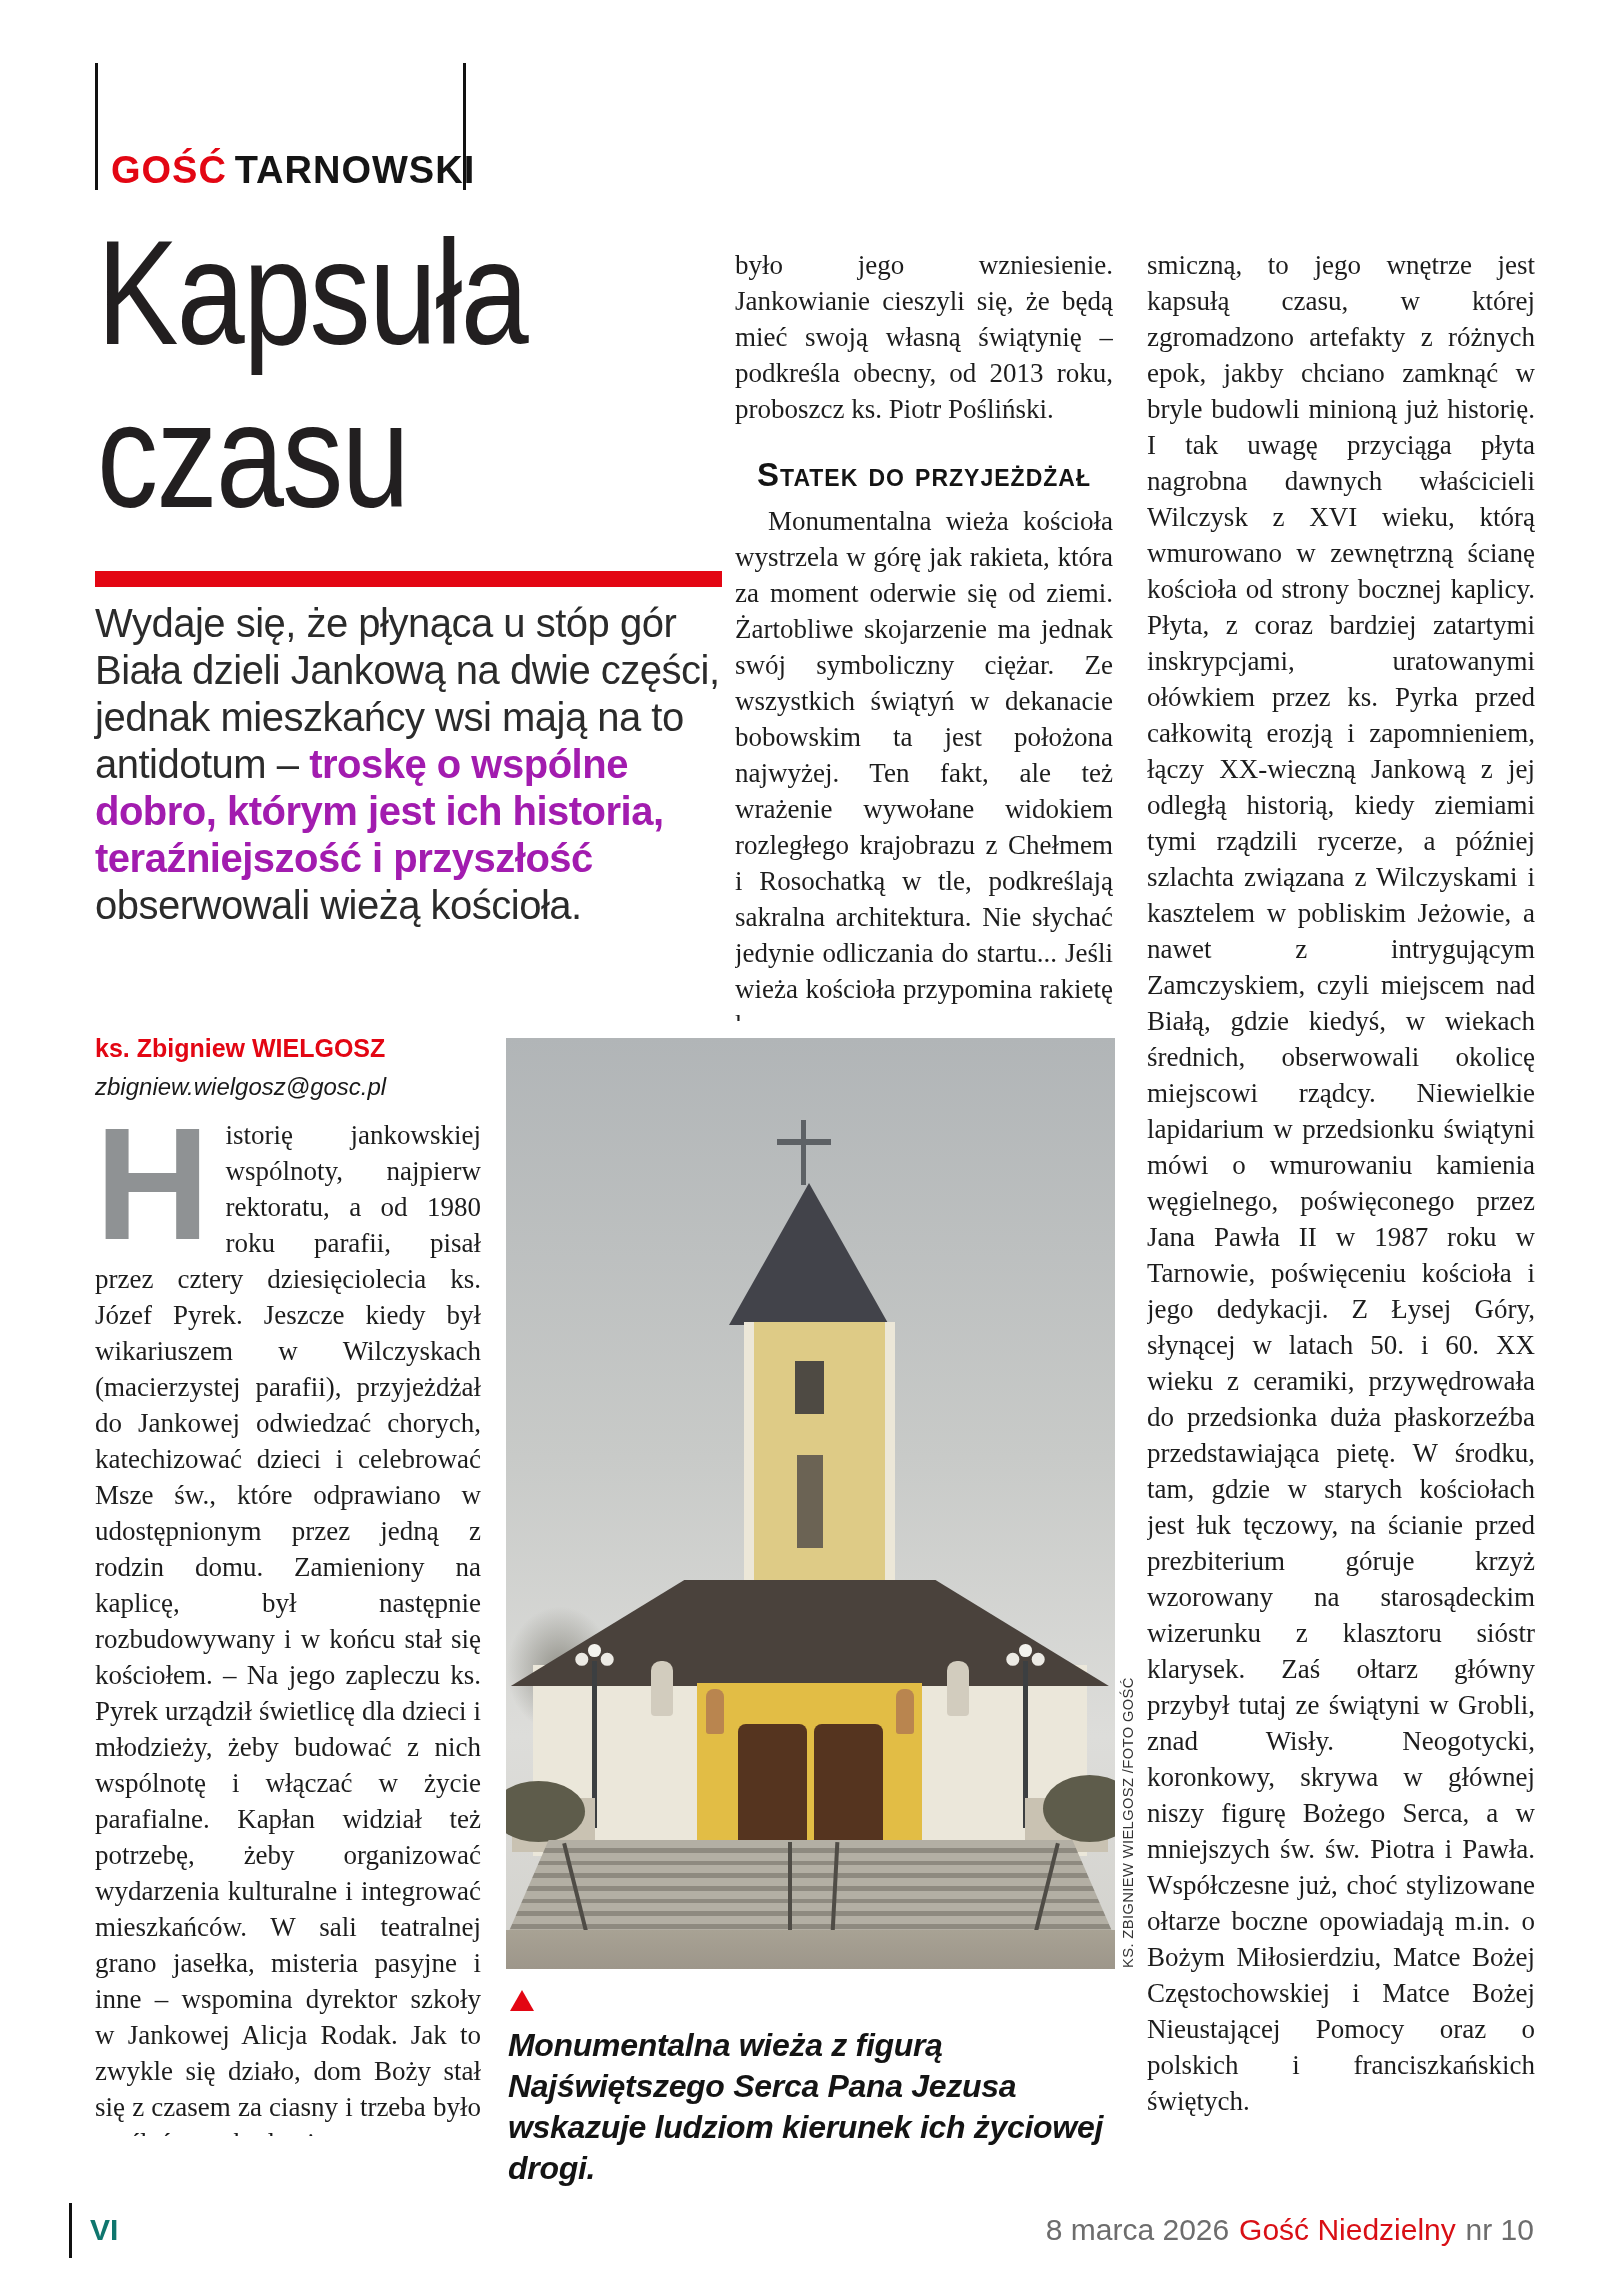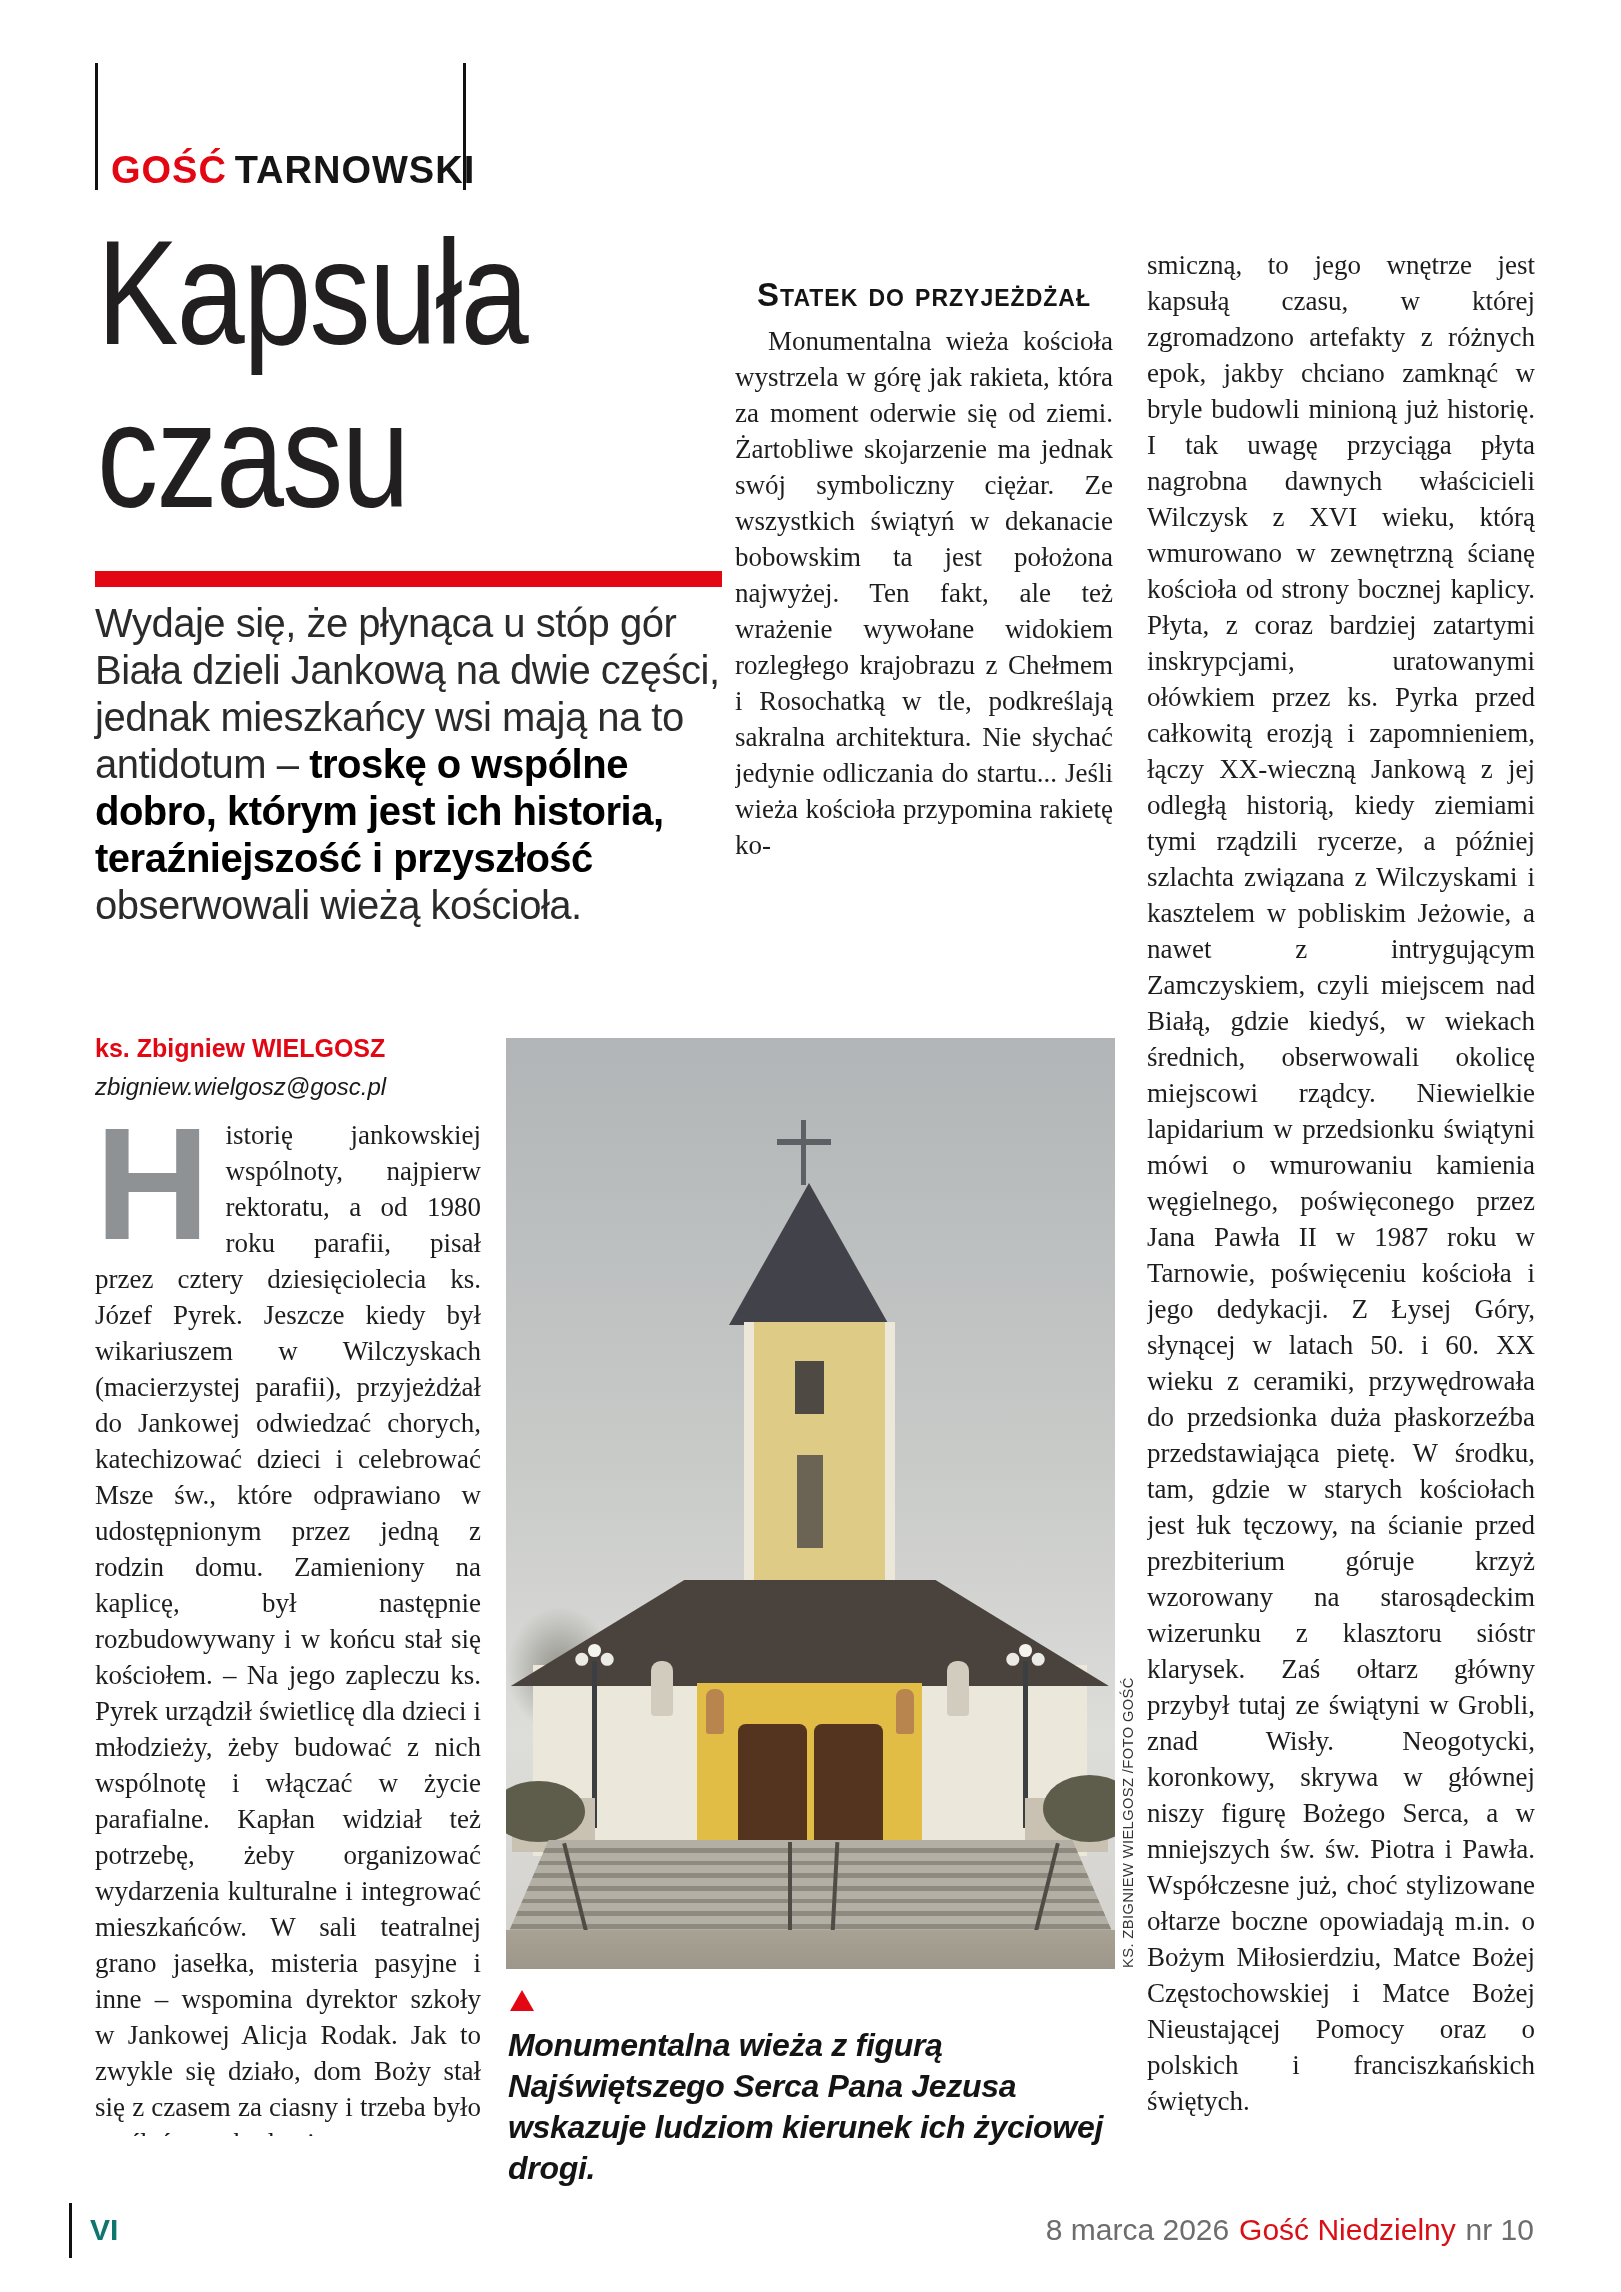--- a/index.html
+++ b/index.html
@@ -23,21 +23,21 @@
     font-size:149px;line-height:163px;font-weight:400;color:#221f20;
     transform:scaleX(0.82);transform-origin:left top;letter-spacing:-2px;
   }
   .red-bar{position:absolute;left:95px;top:571px;width:627px;height:15.7px;background:#e30613;}
 
   
   .lead{
     position:absolute;left:95px;top:600px;width:635px;margin:0;
     font-size:40px;line-height:47px;color:#2b2b2b;letter-spacing:-0.5px;
   }
-  .lead b{color:#000000;}
+  .lead b{color:#a21caf;}
 
   
   .byline-author{position:absolute;left:95px;top:1034px;font-weight:bold;font-size:25px;color:#e30613;text-align:center;}
   .byline-email{position:absolute;left:95px;top:1073px;font-style:italic;font-size:24px;color:#1a1a1a;}
 
   
   .col{
     position:absolute;text-align:justify;
     font-family:"Liberation Serif",serif;font-size:27px;line-height:36px;color:#1d1d1d;
   }
@@ -135,20 +135,21 @@
   <p class="lead"><span>Wydaje się, że płynąca u stóp gór Biała dzieli Jankową na dwie części, jednak mieszkańcy wsi mają na to antidotum – </span><b>troskę o wspólne dobro, którym jest ich historia, teraźniejszość i przyszłość</b><span> obserwowali wieżą kościoła.</span></p>
 
   <div class="byline-author">ks. Zbigniew WIELGOSZ</div>
   <div class="byline-email">zbigniew.wielgosz@gosc.pl</div>
 
   <div class="col col1">
     <p><span class="dropcap">H</span><span>istorię jankowskiej wspólnoty, najpierw rektoratu, a od 1980 roku parafii, pisał przez cztery dziesięciolecia ks. Józef Pyrek. Jeszcze kiedy był wikariuszem w Wilczyskach (macierzystej parafii), przyjeżdżał do Jankowej odwiedzać chorych, katechizować dzieci i celebrować Msze św., które odprawiano w udostępnionym przez jedną z rodzin domu. Zamieniony na kaplicę, był następnie rozbudowywany i w końcu stał się kościołem. – Na jego zapleczu ks. Pyrek urządził świetlicę dla dzieci i młodzieży, żeby budować z nich wspólnotę i włączać w życie parafialne. Kapłan widział też potrzebę, żeby organizować wydarzenia kulturalne i integrować mieszkańców. W sali teatralnej grano jasełka, misteria pasyjne i inne – wspomina dyrektor szkoły w Jankowej Alicja Rodak. Jak to zwykle się działo, dom Boży stał się z czasem za ciasny i trzeba było myśleć o budowie nowego. – Wielką zasługą ks. Pyrka i ludzi</span></p>
   </div>
 
   <div class="col col2">
+    <p>było jego wzniesienie. Jankowianie cieszyli się, że będą mieć swoją własną świątynię – podkreśla obecny, od 2013 roku, proboszcz ks. Piotr Pośliński.</p>
     <h2 class="subhead">Statek do przyjeżdżał</h2>
     <p class="indent">Monumentalna wieża kościoła wystrzela w górę jak rakieta, która za moment oderwie się od ziemi. Żartobliwe skojarzenie ma jednak swój symboliczny ciężar. Ze wszystkich świątyń w dekanacie bobowskim ta jest położona najwyżej. Ten fakt, ale też wrażenie wywołane widokiem rozległego krajobrazu z Chełmem i Rosochatką w tle, podkreślają sakralna architektura. Nie słychać jedynie odliczania do startu... Jeśli wieża kościoła przypomina rakietę ko-</p>
   </div>
 
   <div class="col col3">
     <p>smiczną, to jego wnętrze jest kapsułą czasu, w której zgromadzono artefakty z różnych epok, jakby chciano zamknąć w bryle budowli minioną już historię. I tak uwagę przyciąga płyta nagrobna dawnych właścicieli Wilczysk z XVI wieku, którą wmurowano w zewnętrzną ścianę kościoła od strony bocznej kaplicy. Płyta, z coraz bardziej zatartymi inskrypcjami, uratowanymi ołówkiem przez ks. Pyrka przed całkowitą erozją i zapomnieniem, łączy XX-wieczną Jankową z jej odległą historią, kiedy ziemiami tymi rządzili rycerze, a później szlachta związana z Wilczyskami i kasztelem w pobliskim Jeżowie, a nawet z intrygującym Zamczyskiem, czyli miejscem nad Białą, gdzie kiedyś, w wiekach średnich, obserwowali okolicę miejscowi rządcy. Niewielkie lapidarium w przedsionku świątyni mówi o wmurowaniu kamienia węgielnego, poświęconego przez Jana Pawła II w 1987 roku w Tarnowie, poświęceniu kościoła i jego dedykacji. Z Łysej Góry, słynącej w latach 50. i 60. XX wieku z ceramiki, przywędrowała do przedsionka duża płaskorzeźba przedstawiająca pietę. W środku, tam, gdzie w starych kościołach jest łuk tęczowy, na ścianie przed prezbiterium góruje krzyż wzorowany na starosądeckim wizerunku z klasztoru sióstr klarysek. Zaś ołtarz główny przybył tutaj ze świątyni w Grobli, znad Wisły. Neogotycki, koronkowy, skrywa w głównej niszy figurę Bożego Serca, a w mniejszych św. św. Piotra i Pawła. Współczesne już, choć stylizowane ołtarze boczne opowiadają m.in. o Bożym Miłosierdziu, Matce Bożej Częstochowskiej i Matce Bożej Nieustającej Pomocy oraz o polskich i franciszkańskich świętych.</p>
     <h2 class="subhead">Z Maryją pod krzyżem</h2>
 
   </div>
 

